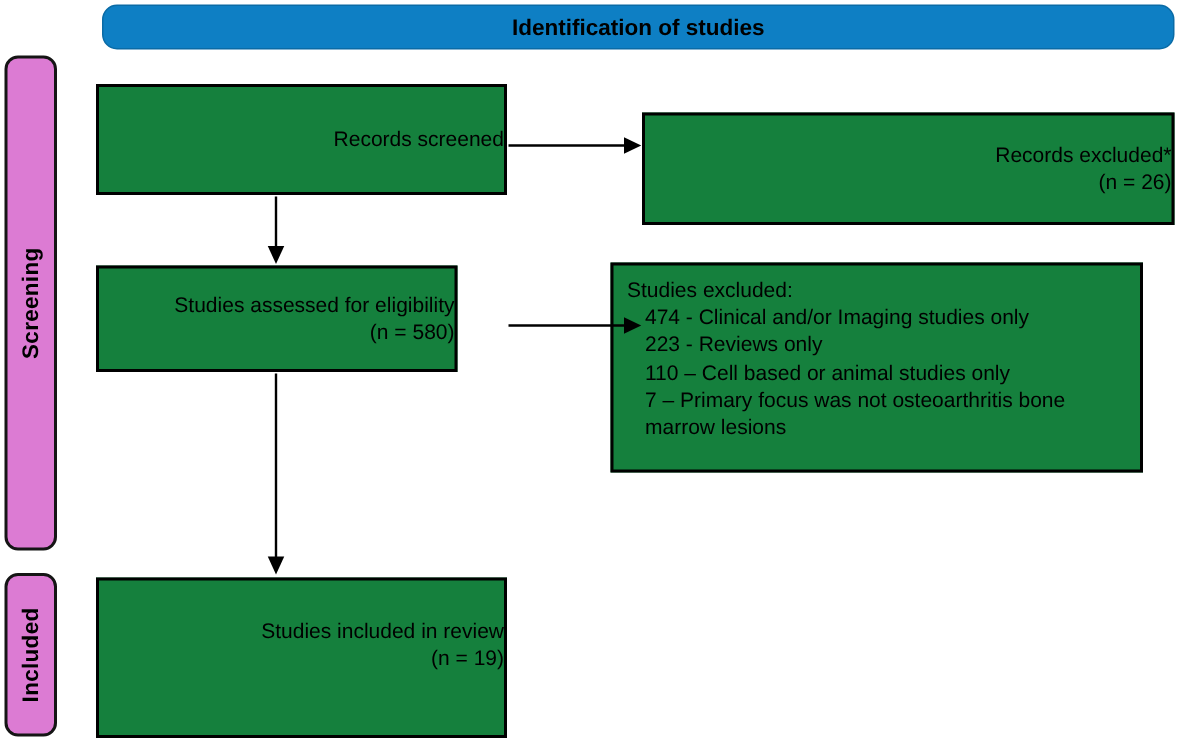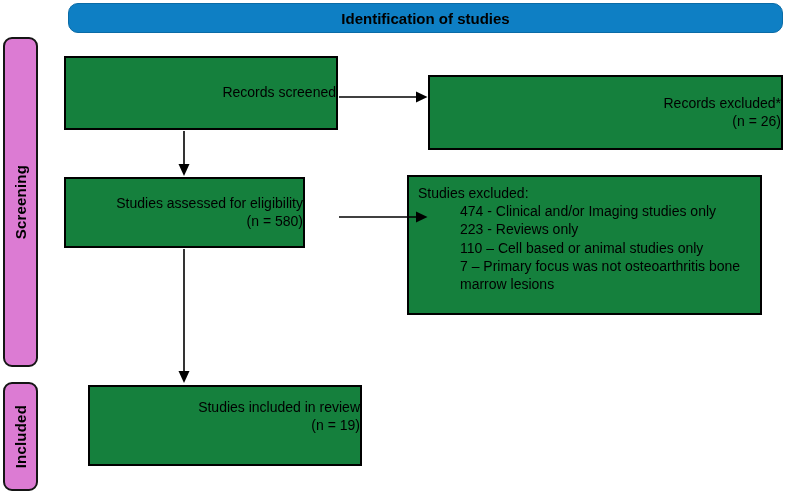--- a/index.html
+++ b/index.html
@@ -45,23 +45,23 @@
     font-size: 14px; line-height: 1.27; color: #000; align-items: flex-end;
   }
   .center-text {
     display: flex; flex-direction: column; justify-content: center;
   }
   .box-records-screened { left: 64px; top: 56px;  width: 274px; height: 74px;  padding-left: 20px; }
   .box-records-excluded { left: 428px; top: 75px; width: 355px; height: 75px;  padding-left: 18px; }
   .box-studies-assessed { left: 64px; top: 177px; width: 241px; height: 71px;  padding-left: 20px; }
   .box-studies-excluded { left: 407px; top: 175px; width: 355px; height: 140px;
                           padding: 7px 8px 0 9px; line-height: 1.3; }
-  .box-studies-excluded .excl-items { margin-left: 42px; }
-  .box-studies-included { left: 64px; top: 385px; width: 274px; height: 81px;
-                          padding-left: 20px; padding-bottom: 18px; margin-left: 24px; }
+  .box-studies-excluded .excl-items { margin-left: 12px; }
+  .box-studies-included { left: 64px; top: 385px; width: 274px; height: 107px;
+                          padding-left: 20px; padding-bottom: 18px; }
   .arrow-layer {
     position: absolute; left: 0; top: 0; width: 787px; height: 497px;
     color: var(--arrow, #000000);
     pointer-events: none;
   }
 </style>
 </head>
 <body>
 
 <div class="diagram">

